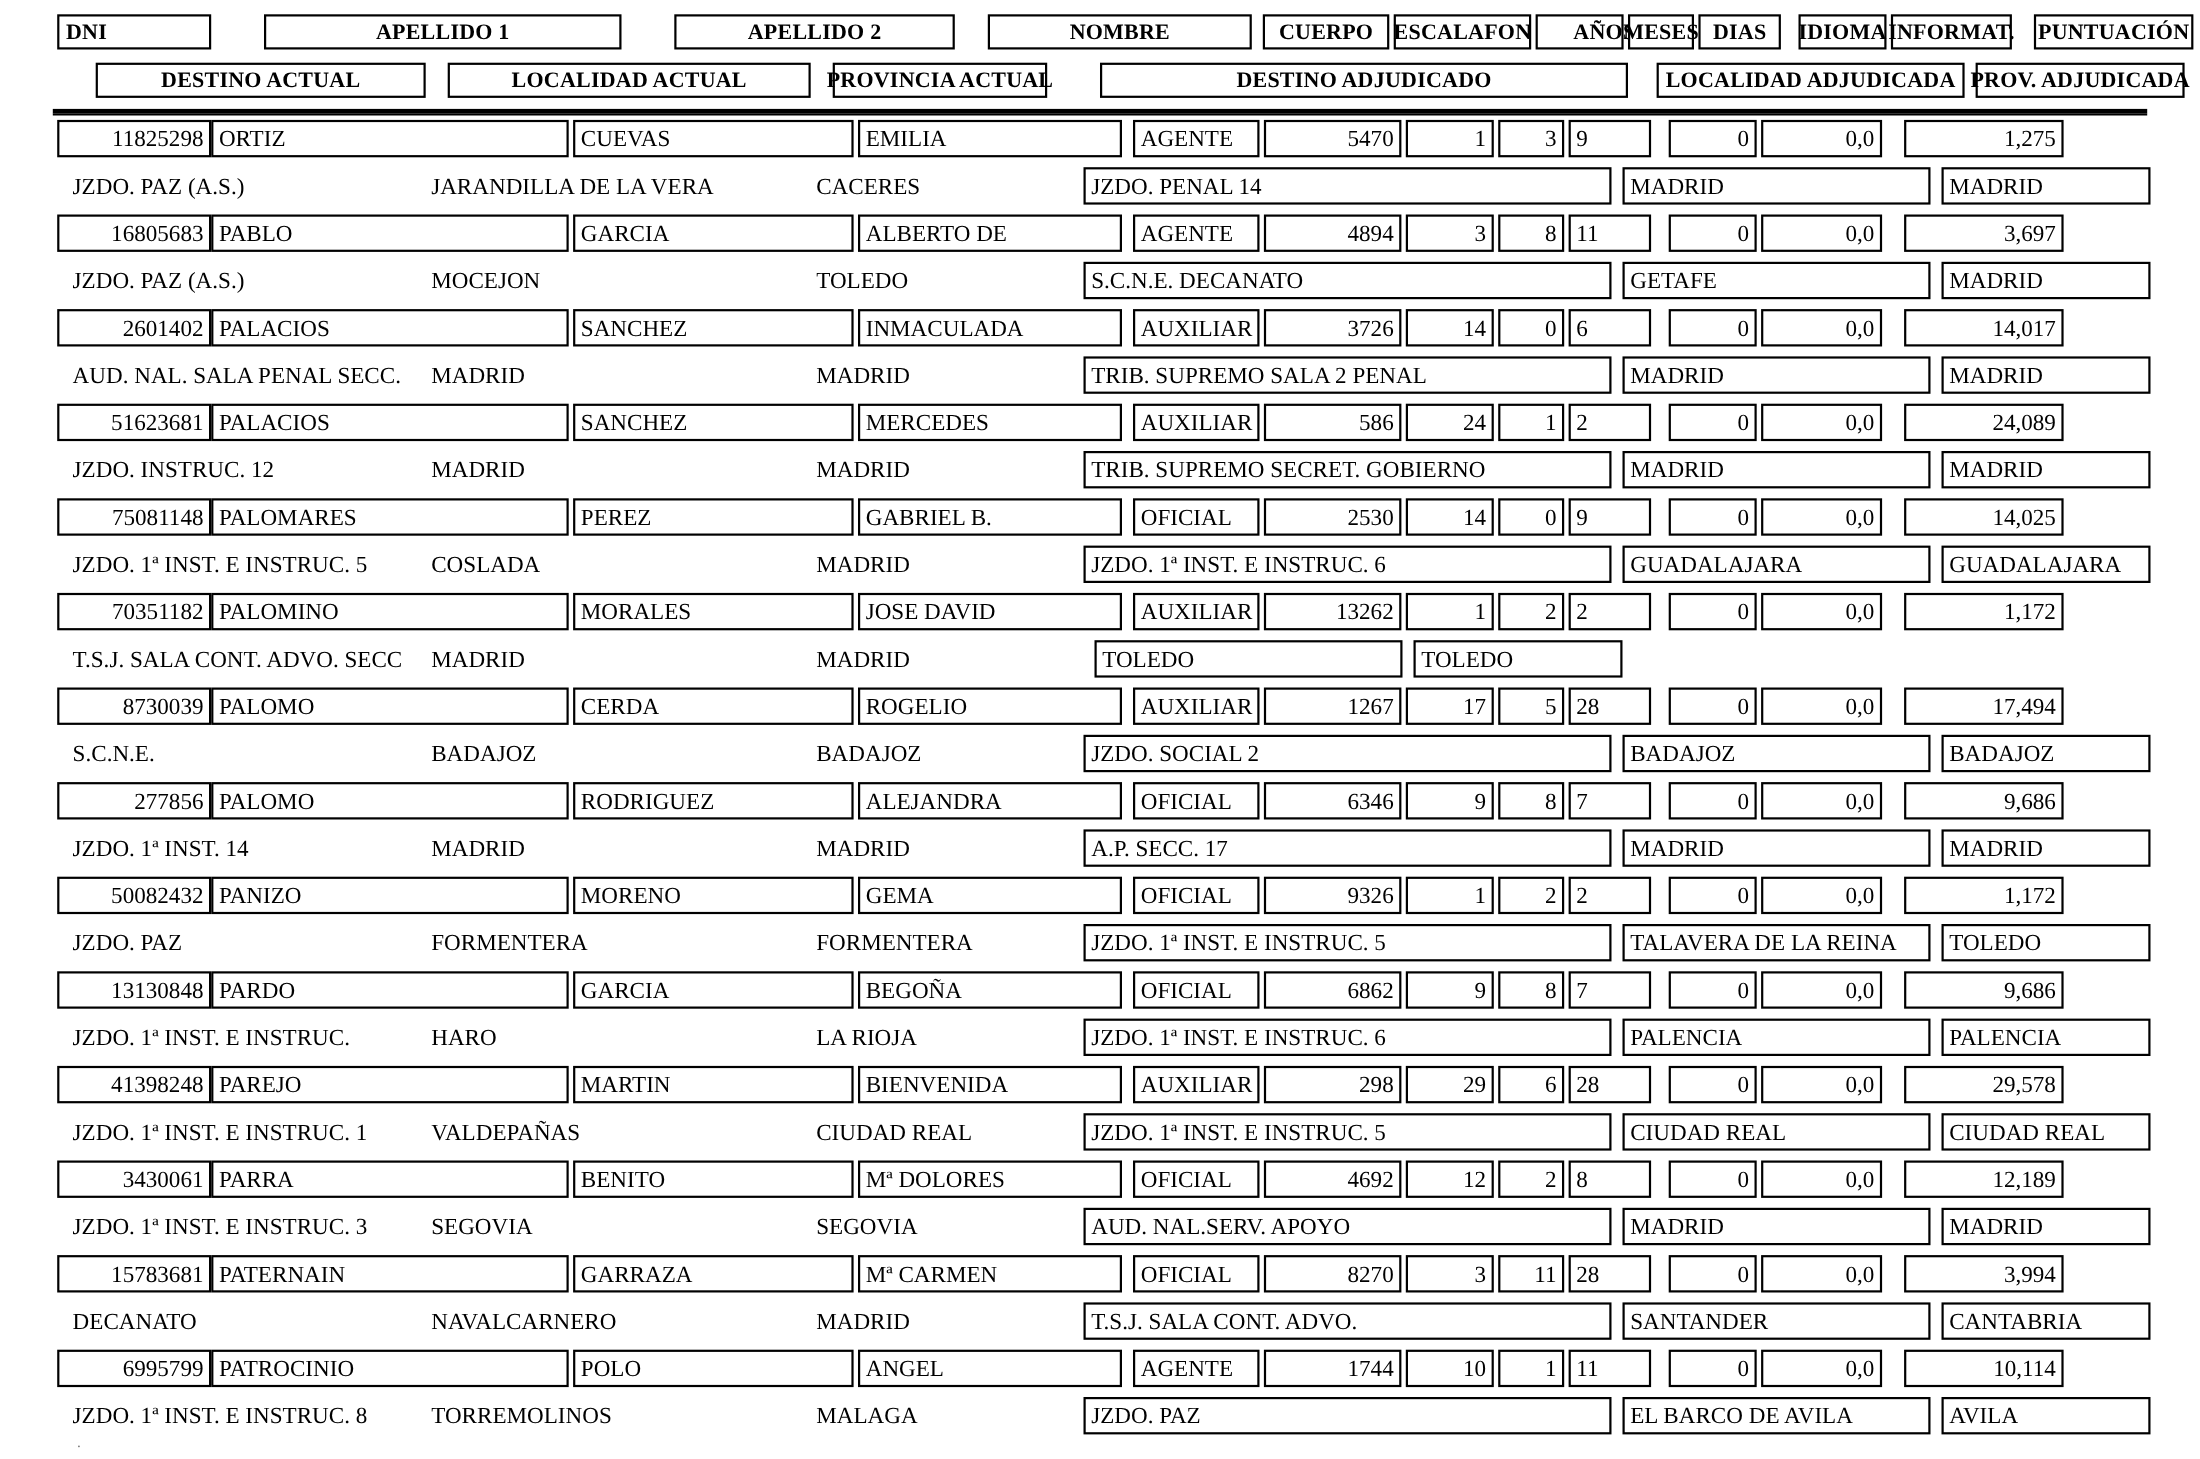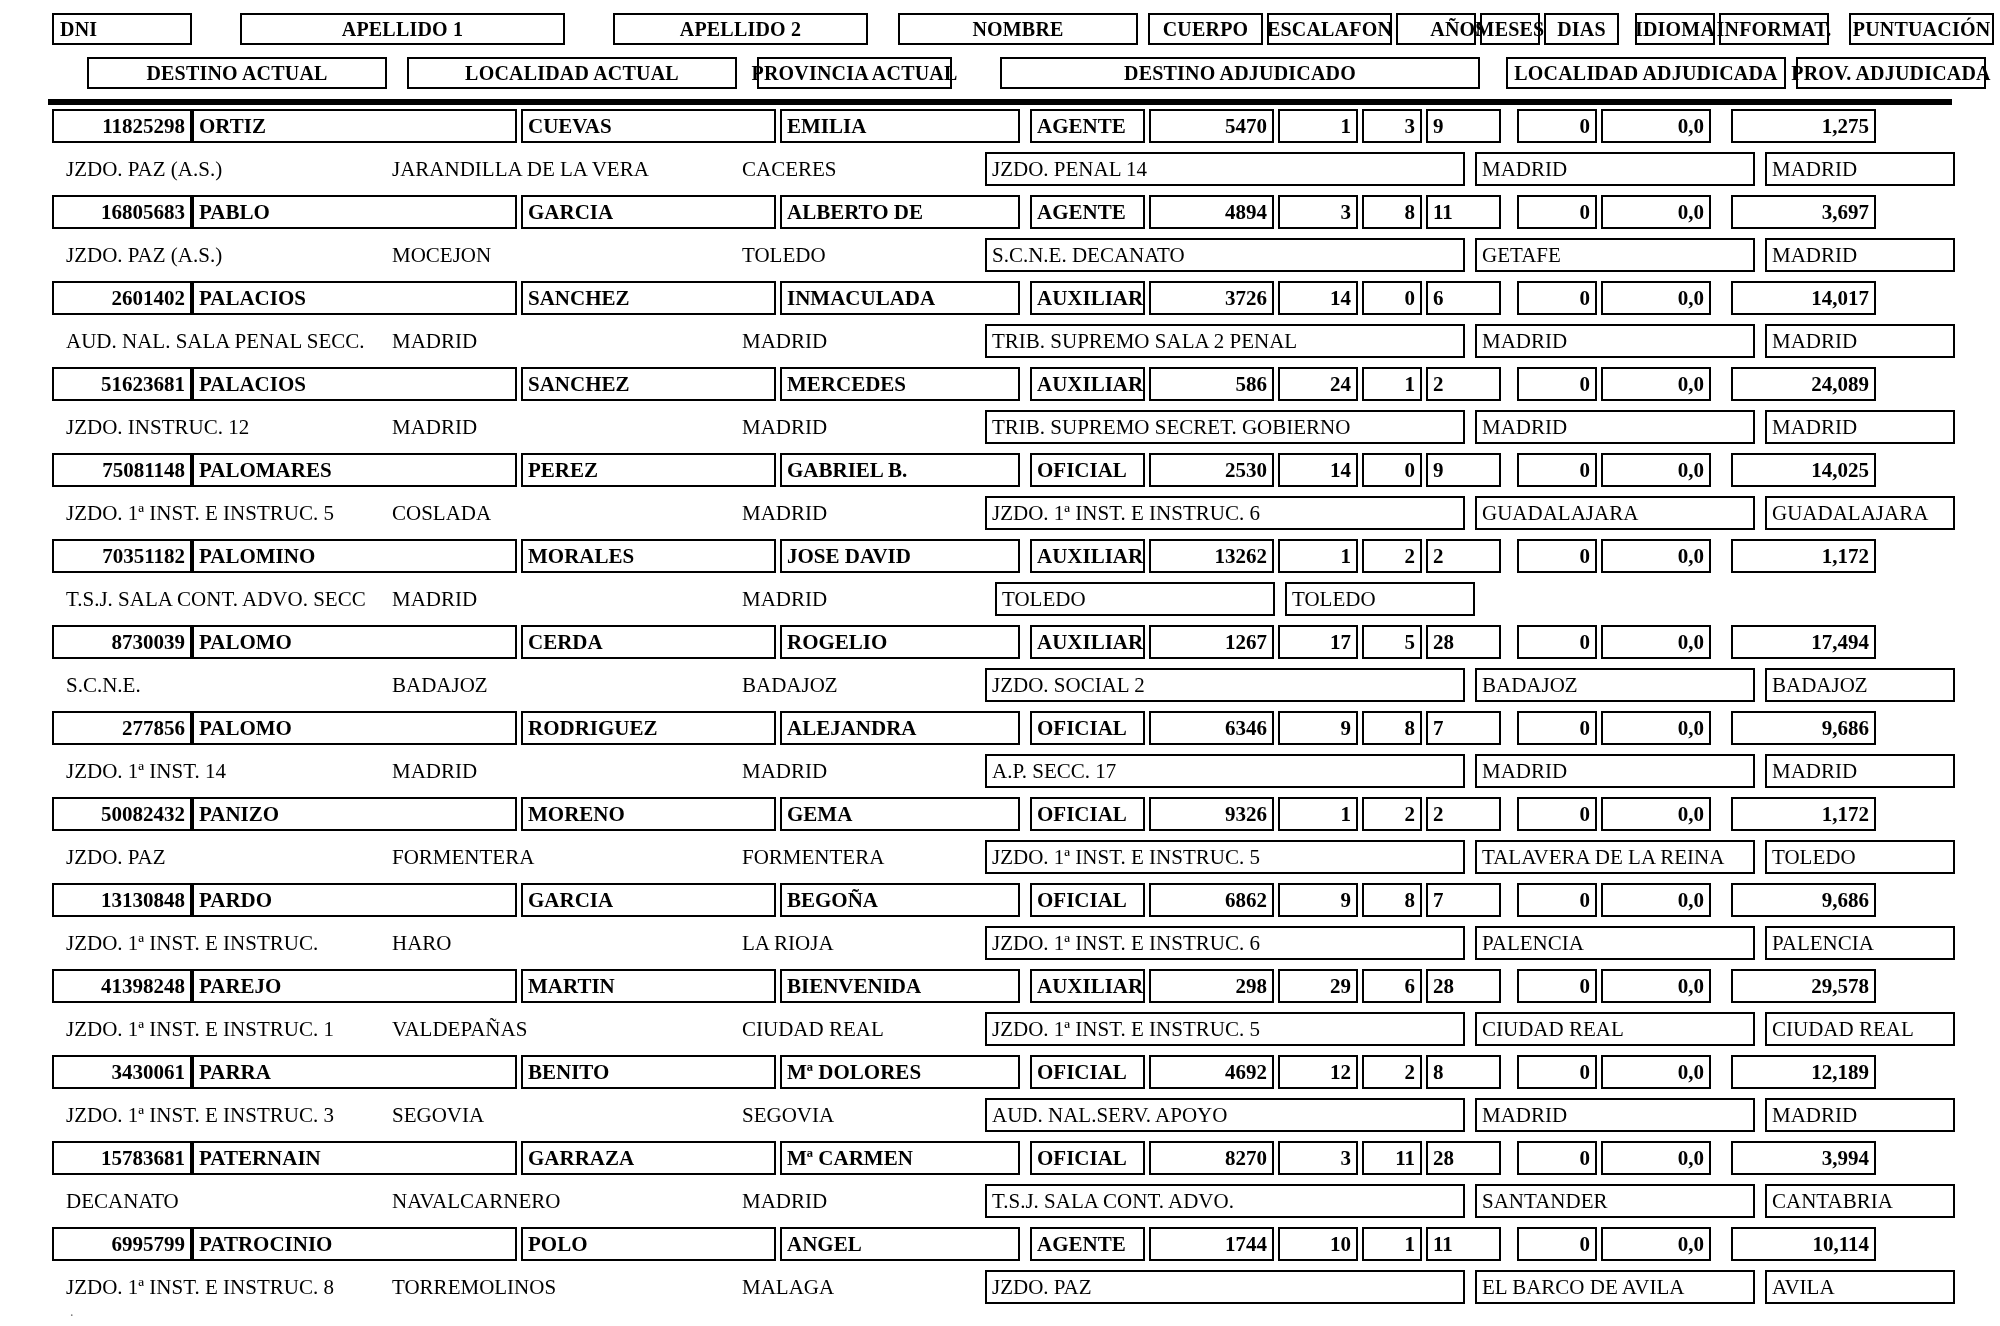--- a/index.html
+++ b/index.html
@@ -66,21 +66,20 @@
     border-bottom: 2px solid #000;
     height: 6px;
   }
 
   
   .rowA {
     display: flex;
     align-items: center;
     height: 42px;
     padding-left: 52px;
-    font-weight: bold;
   }
   .rowB {
     display: flex;
     align-items: center;
     height: 44px;
     padding-left: 66px;
   }
 
   
   .w-dni      { width: 140px; }

